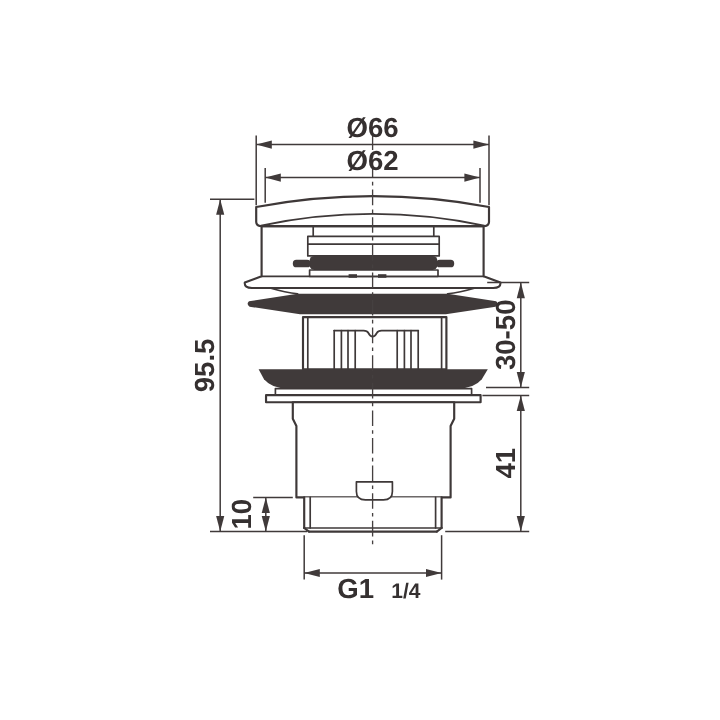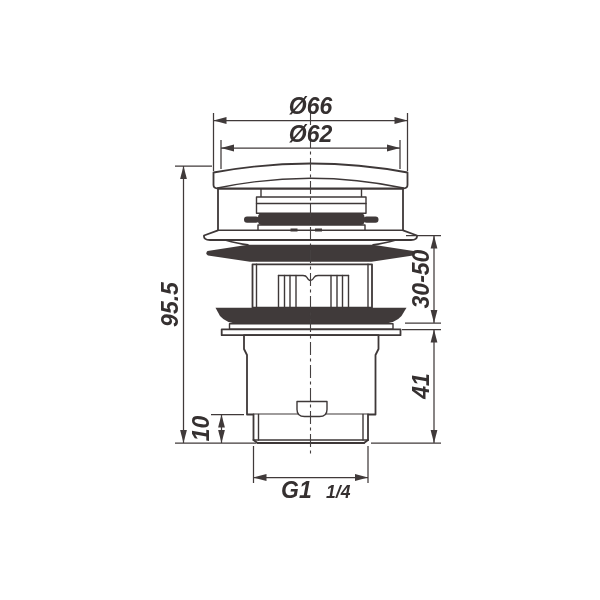--- a/index.html
+++ b/index.html
@@ -1,17 +1,17 @@
 <!DOCTYPE html>
 <html><head>
 <meta charset="utf-8">
 <style>
   html,body{margin:0;padding:0;background:#ffffff;}
   #canvas{position:relative;width:580px;height:600px;background:#ffffff;overflow:hidden;
-          font-family:"Liberation Sans", sans-serif;font-style:italic;}
+          font-family:"Liberation Sans", sans-serif;}
   svg{display:block}
   .ln   {stroke:#3e3838;stroke-width:1.8;fill:none;stroke-linecap:round;stroke-linejoin:round;}
   .lnf  {stroke:#3e3838;stroke-width:1.8;fill:#ffffff;stroke-linejoin:round;}
   .thin {stroke-width:1.4;}
   .dim  {stroke:#403a3a;stroke-width:1.25;fill:none;}
   .arr  {fill:#403a3a;stroke:none;}
   .tick {fill:#3e3838;stroke:none;}
   .cl   {stroke:#454040;stroke-width:1.1;fill:none;stroke-dasharray:13 3.5 3 3.5;}
   .dimtxt{font-weight:700;font-size:23px;fill:#353030;}
   .frac {font-size:17.5px;}

